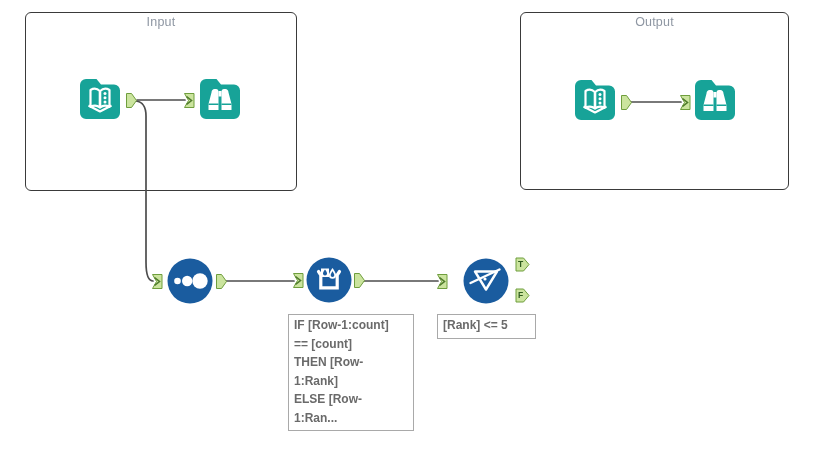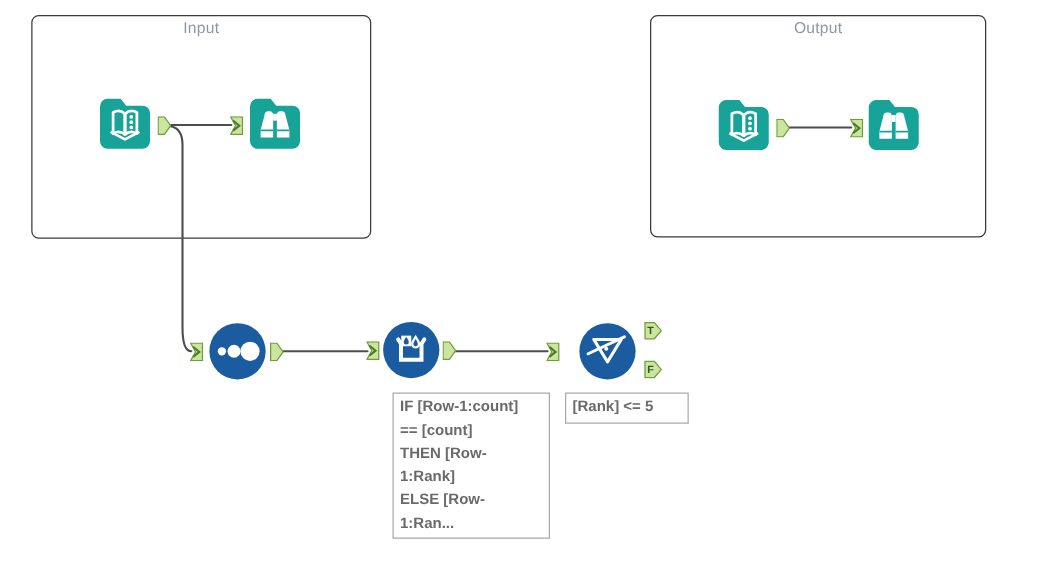--- a/index.html
+++ b/index.html
@@ -186,21 +186,21 @@
       </svg>
     <span class="tf-letter">T</span>
   </div>
   <div class="tf-anchor" style="left:515px;top:288px;">
     <svg width="15" height="15" viewBox="0 0 15 15">
         <polygon points="1,1 8.5,1 14,7.5 8.5,14 1,14" fill="#CBE49E" stroke="#6F9E3D"></polygon>
       </svg>
     <span class="tf-letter">F</span>
   </div>
 
-  <div class="annotation" style="left:288px;top:314px;width:114px;margin-left:26px;">IF [Row-1:count]
+  <div class="annotation" style="left:288px;top:314px;width:114px;">IF [Row-1:count]
 == [count]
 THEN [Row-
 1:Rank]
 ELSE [Row-
 1:Ran...</div>
-  <div class="annotation" style="left:452px;top:314px;width:87px;">[Rank] &lt;= 5</div>
+  <div class="annotation" style="left:437px;top:314px;width:87px;">[Rank] &lt;= 5</div>
 
 </div>
 
 </body></html>

